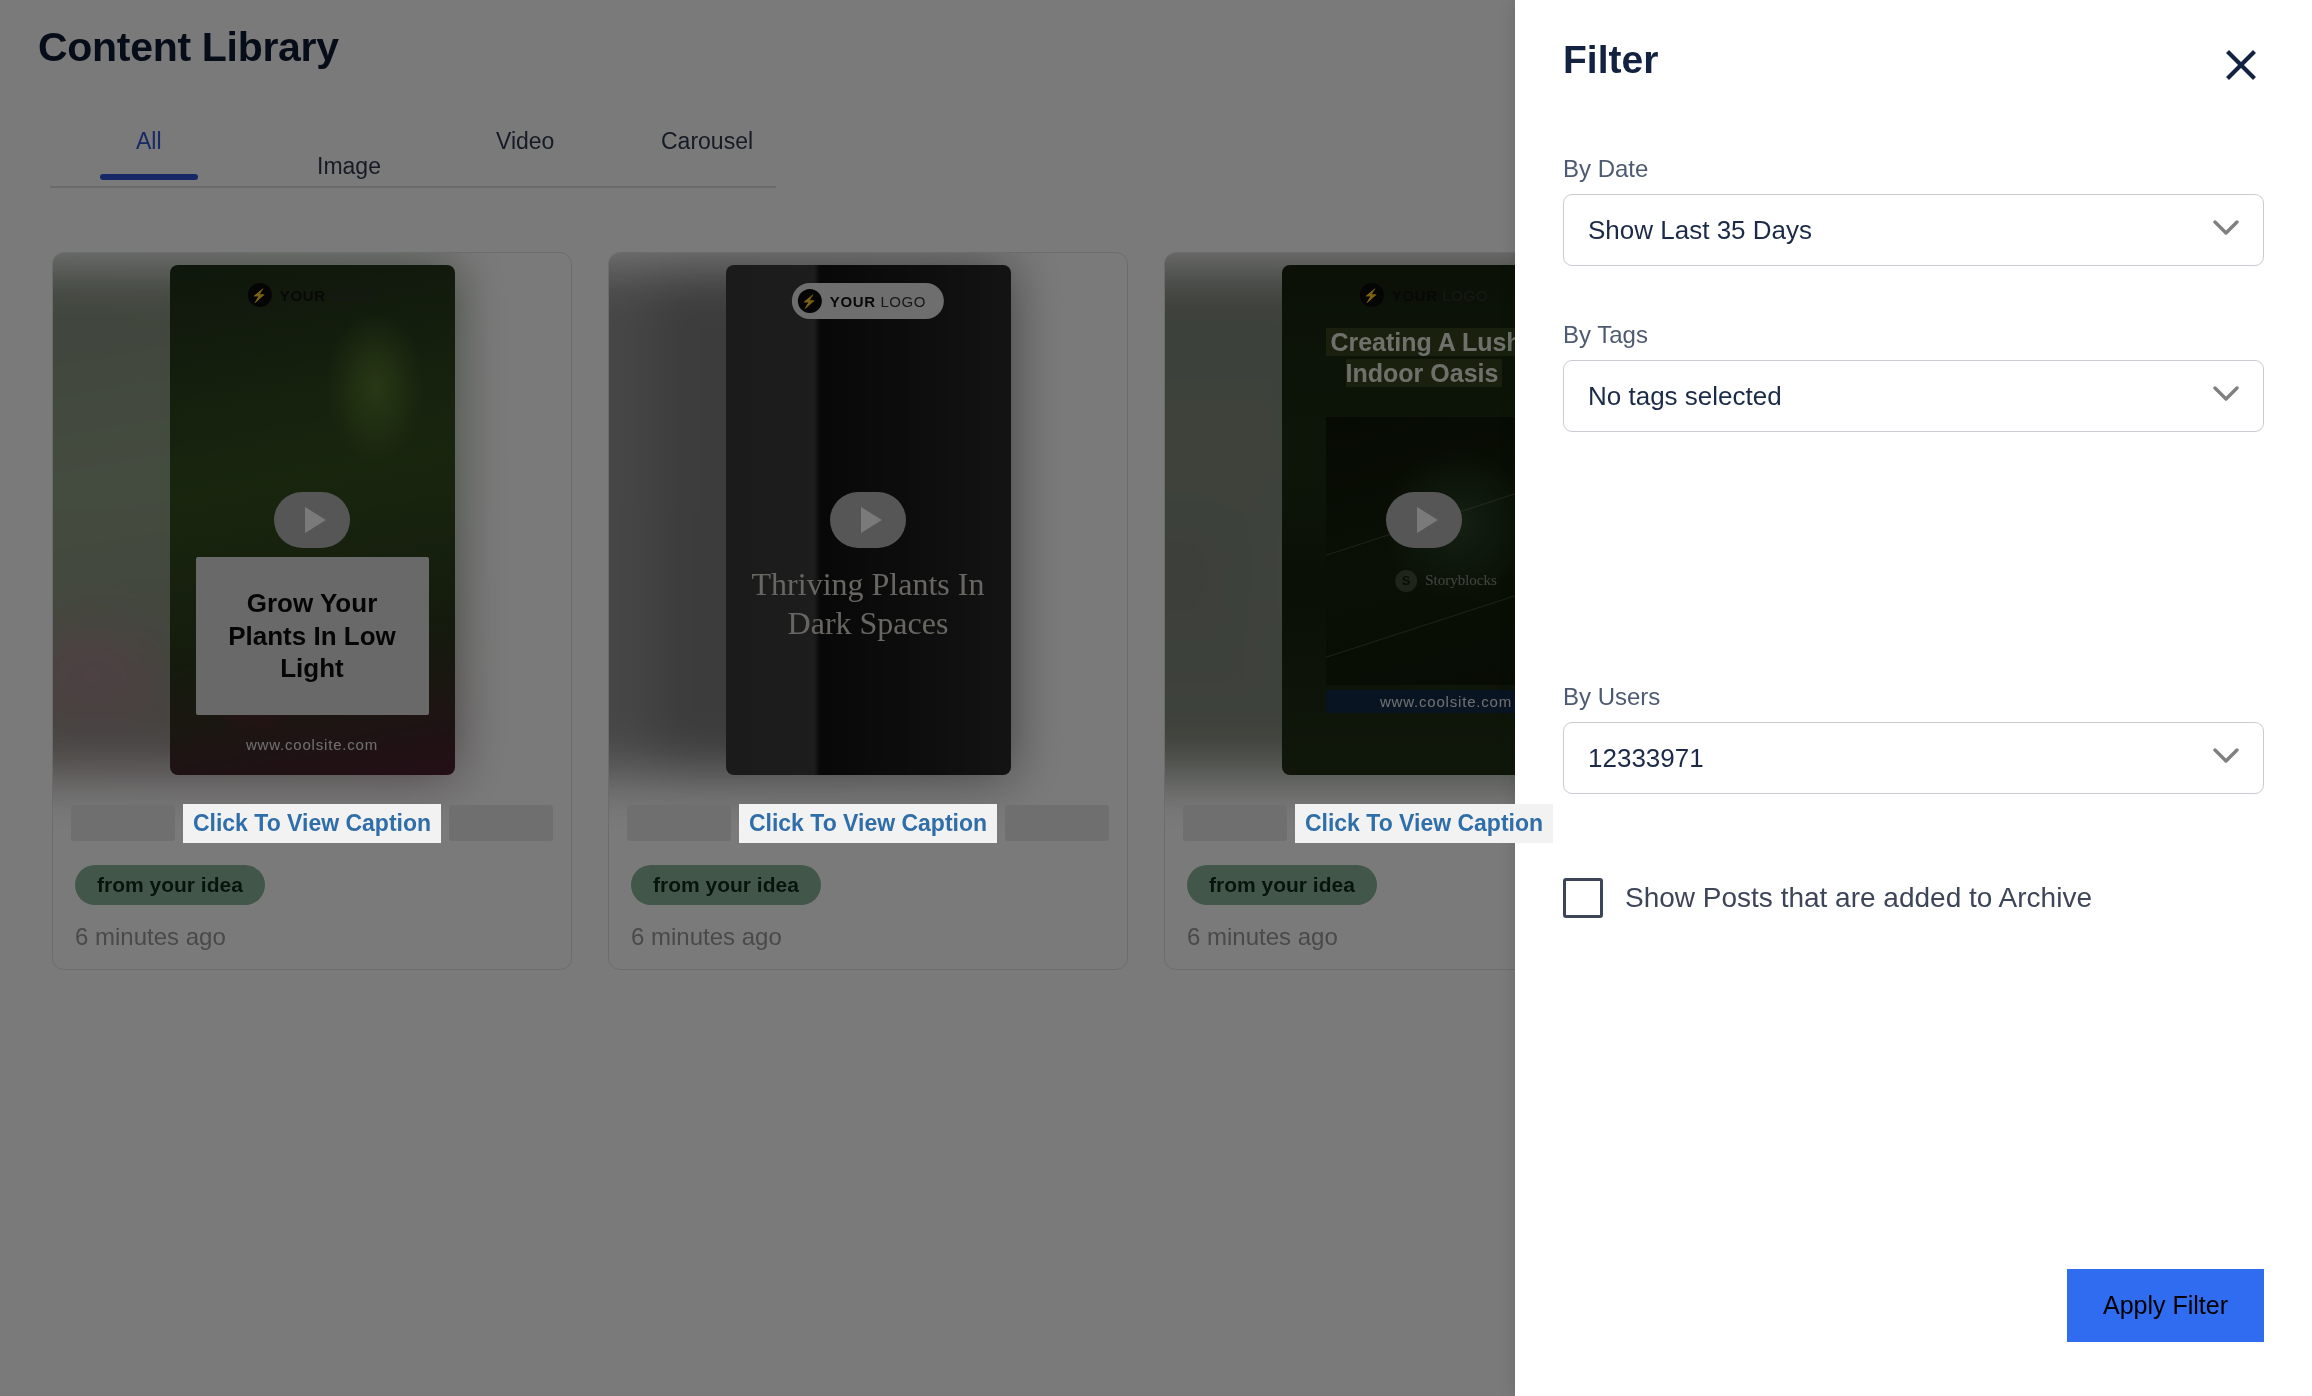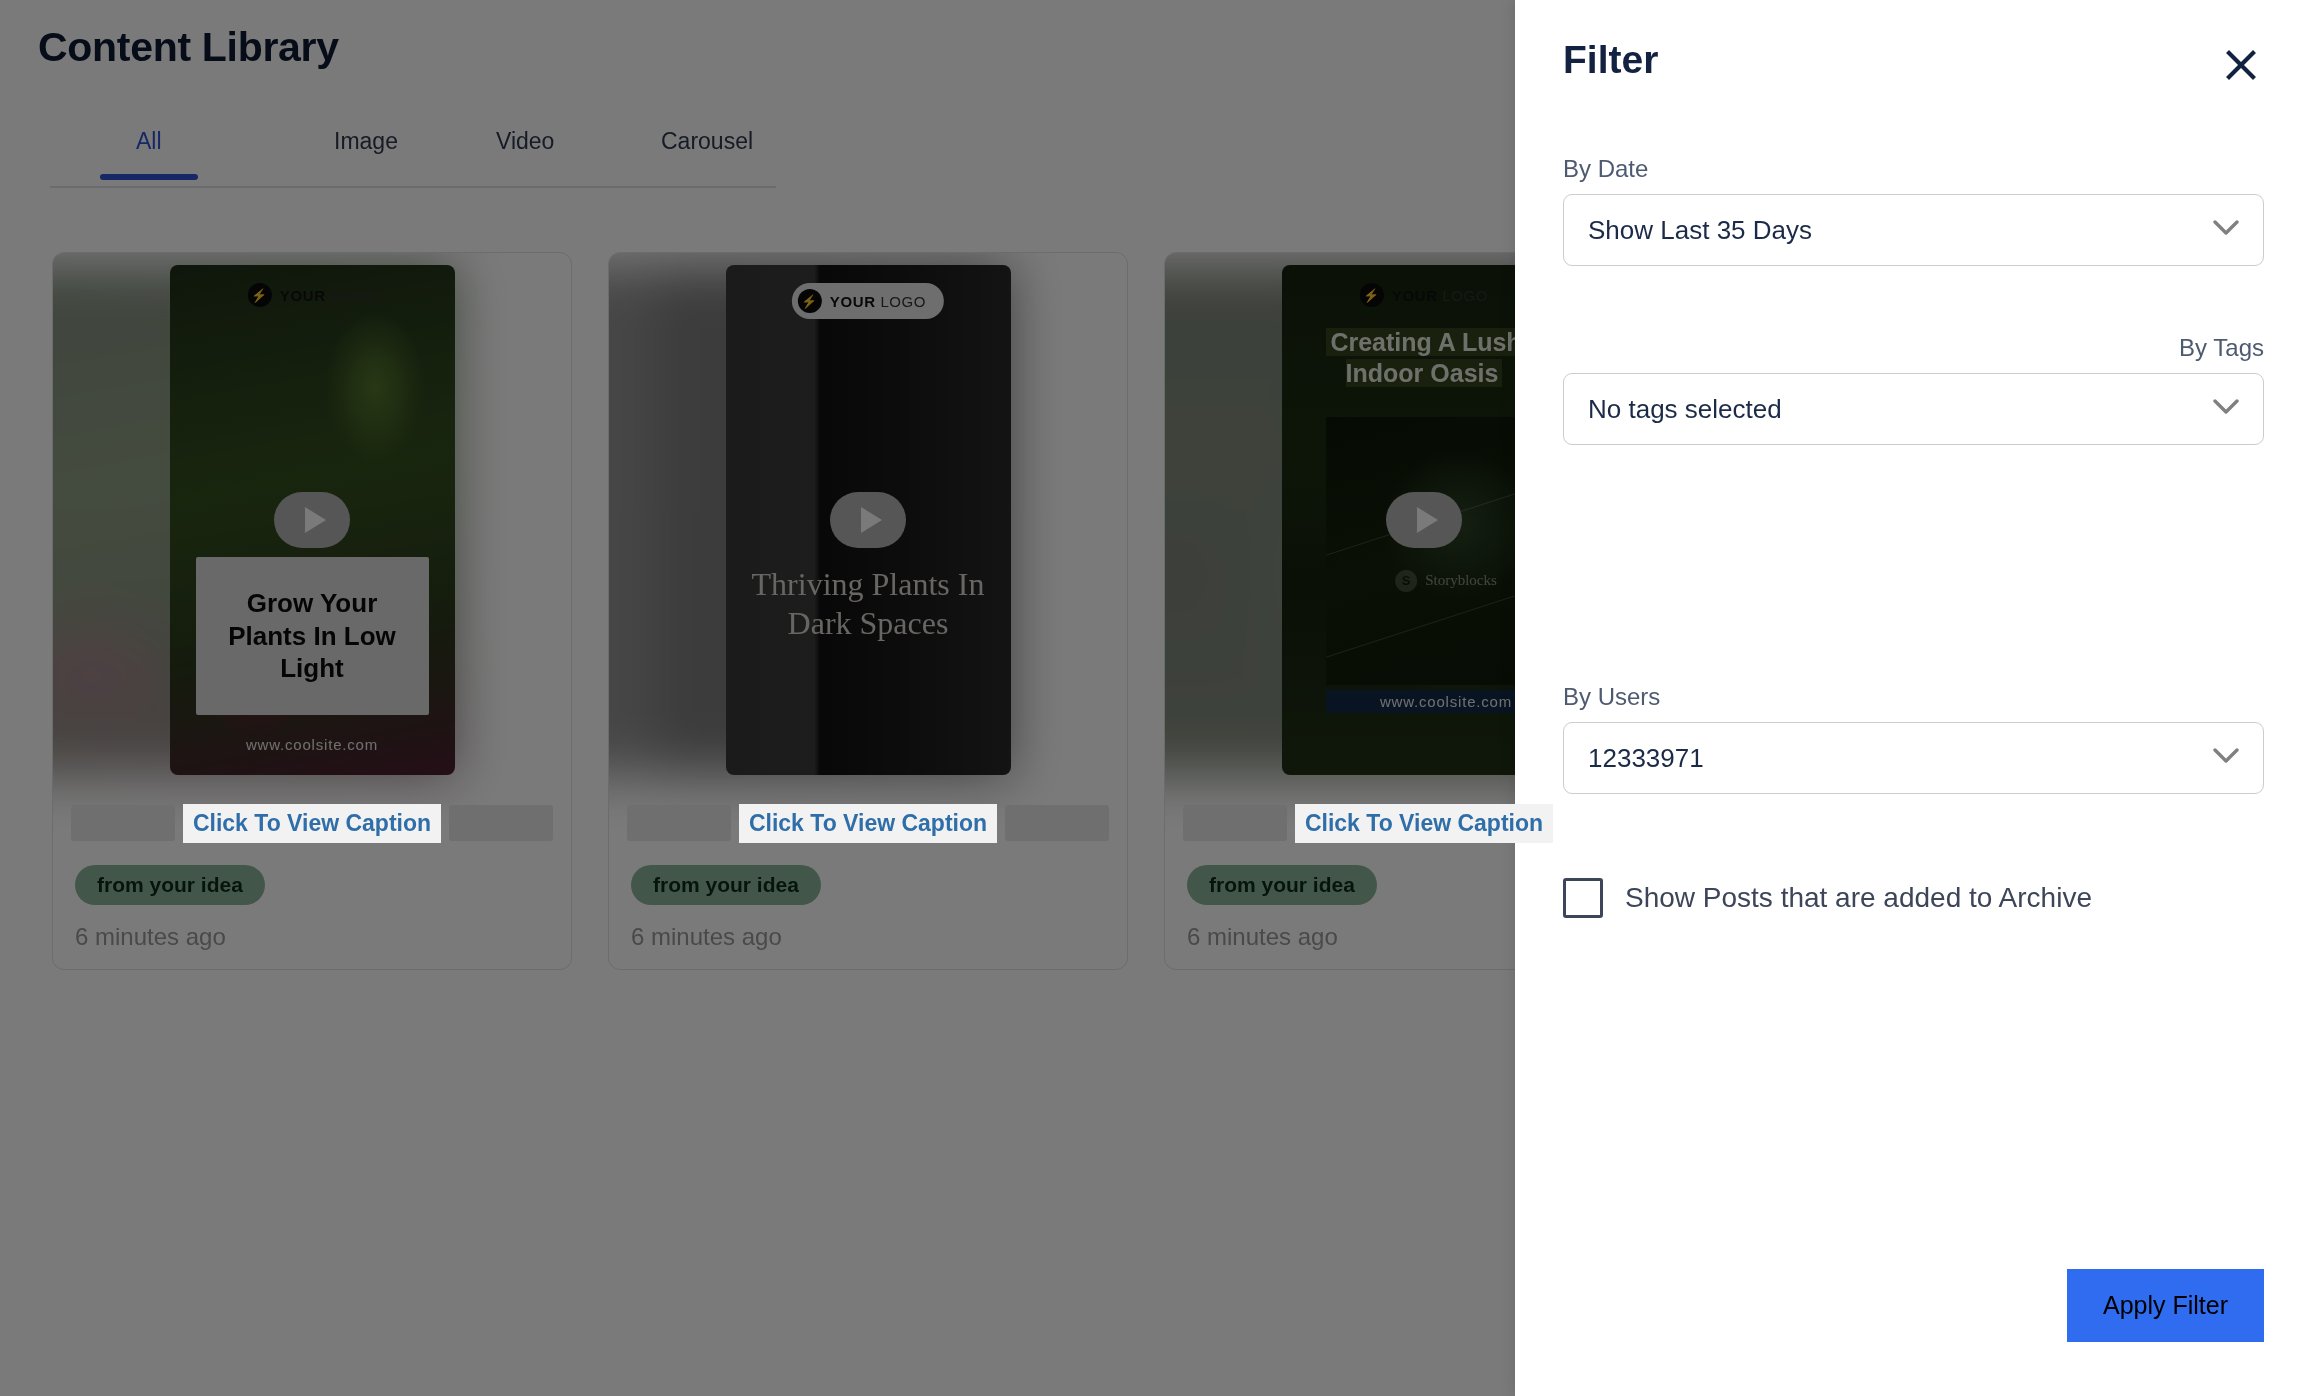--- a/index.html
+++ b/index.html
@@ -52,21 +52,21 @@
   .tab.active::after {
     content: "";
     position: absolute;
     left: -36px; right: -36px;
     bottom: -3px;
     height: 6px;
     background: #2f55d4;
     border-radius: 3px;
   }
   .tab-0 { left: 86px; }
-  .tab-1 { left: 284px; }
+  .tab-1 { left: 267px; margin-top: 25px; }
   .tab-2 { left: 446px; }
   .tab-3 { left: 611px; }
 
   
   .cards {
     position: absolute;
     left: 52px; top: 252px;
     display: flex;
     gap: 36px;
   }
@@ -356,21 +356,21 @@
     overflow: hidden;
     text-overflow: ellipsis;
   }
   .chev {
     position: absolute;
     right: 24px; top: 50%;
     transform: translateY(-50%);
   }
 
   .f-date  { top: 155px; }
-  .f-tags  { top: 334px; text-align: right; }
+  .f-tags  { top: 321px; }
   .f-theme { top: 507px; }
   .f-users { top: 683px; }
 
   .checkrow {
     position: absolute;
     left: 48px;
     top: 878px;
     display: flex;
     align-items: center;
     gap: 22px;

